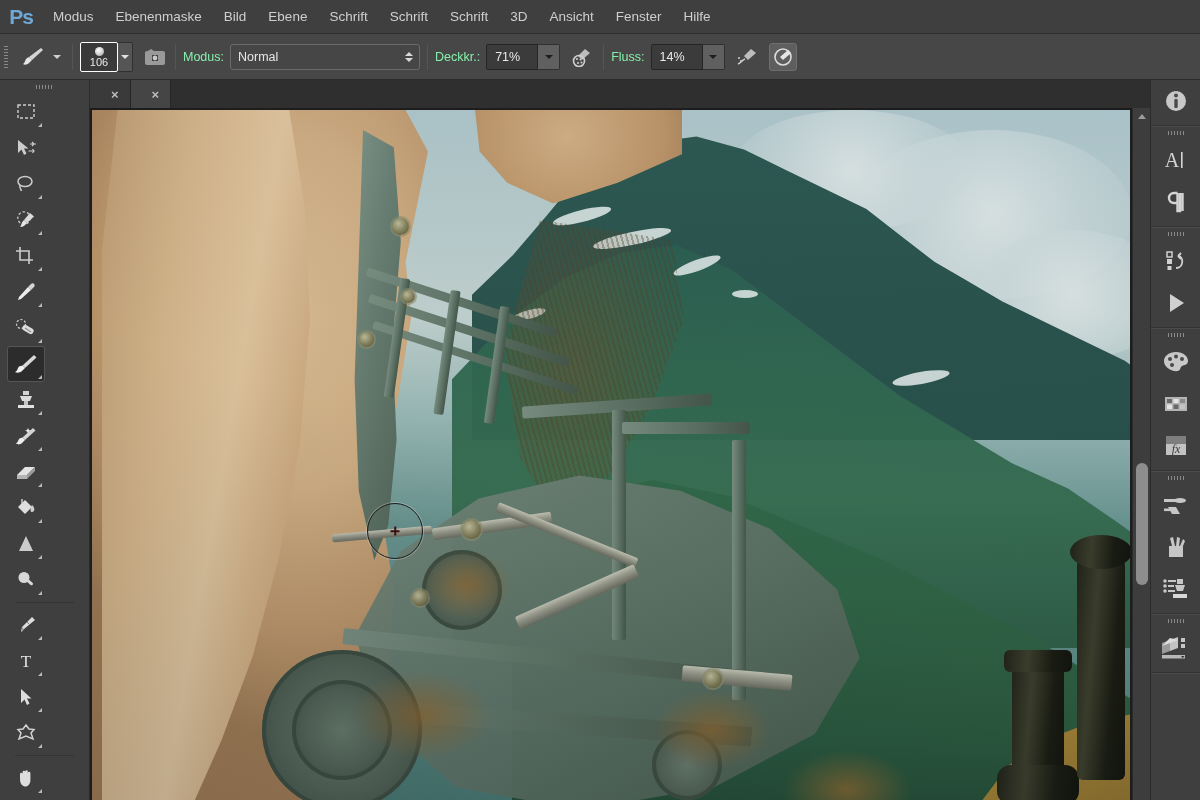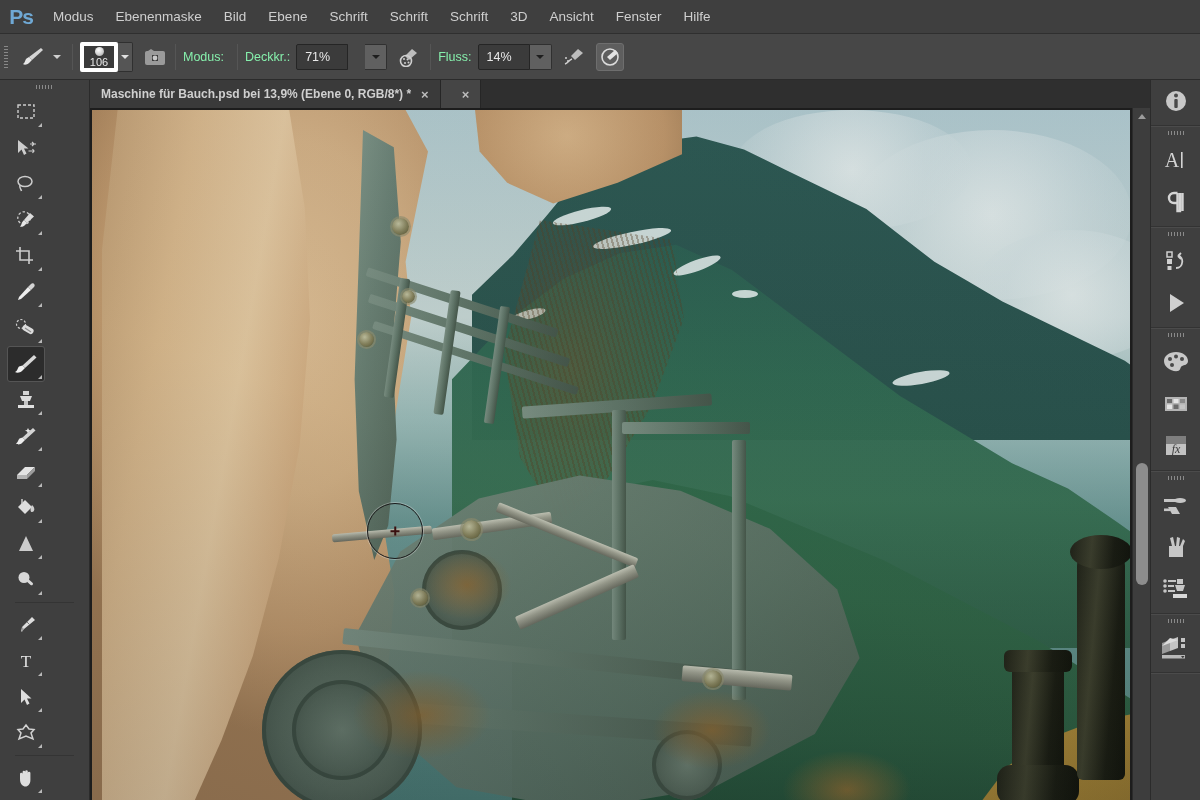--- a/index.html
+++ b/index.html
@@ -54,21 +54,21 @@
     width: 26px; height: 26px; display: flex; align-items: center; justify-content: center;
     margin-left: 8px;
   }
   .tiny-caret {
     width: 0; height: 0;
     border-left: 4px solid transparent; border-right: 4px solid transparent;
     border-top: 4px solid #cfcfcf; margin-left: 7px; margin-right: 4px;
   }
   .brush-size-box {
     width: 38px; height: 30px; background: #3a3a3a;
-    border: 4px solid #ffffff; border-radius: 2px;
+    border: 1px solid #ffffff; border-radius: 2px;
     display: flex; flex-direction: column; align-items: center; justify-content: center;
     position: relative;
   }
   .brush-dot {
     width: 9px; height: 9px; border-radius: 50%;
     background: radial-gradient(circle at 40% 35%, #fff 0%, #d8d8d8 45%, #9a9a9a 100%);
     margin-bottom: 1px;
   }
   .brush-size-val { color: #e8e8e8; font-size: 11px; line-height: 10px; }
   .stepper {
@@ -365,25 +365,32 @@
         <rect x="1" y="4" width="20" height="14" rx="2" fill="#9a9a9a"></rect>
         <path d="M1 6 L7 2 L13 6 Z" fill="#9a9a9a"></path>
         <path d="M8 8 L14 8 L14 14 L8 14 Z" fill="#3c3c3c"></path>
         <circle cx="11" cy="11" r="2.4" fill="#c8c8c8"></circle>
       </svg>
     </div>
 
     <div class="ob-sep"></div>
 
     <div class="ob-label">Modus:</div>
+    <div class="select-box">
+      <span>Normal</span>
+      <span class="select-arrows">
+        <i class="ar-up"></i>
+          <i class="ar-dn"></i>
+      </span>
+    </div>
 
     <div class="ob-sep"></div>
 
     <div class="ob-label">Deckkr.:</div>
-    <div style="display:flex;align-items:center;gap:17px;">
+    <div style="display:flex;align-items:center;">
       <div class="num-box">71%</div>
       <div class="num-stepper">
           <div class="tiny-caret"></div>
         </div>
     </div>
     <div class="ob-icon">
       <svg width="22" height="20" viewBox="0 0 22 20">
         <path d="M14 2 L19 6 L11 13 L7 9 Z" fill="#bdbdbd"></path>
         <circle cx="8" cy="14" r="5.5" fill="none" stroke="#cfcfcf" stroke-width="1.6"></circle>
         <circle cx="6" cy="12" r="1" fill="#cfcfcf"></circle>
@@ -414,21 +421,20 @@
     <div class="ob-icon pressed">
       <svg width="22" height="20" viewBox="0 0 22 20">
         <circle cx="11" cy="10" r="8" fill="none" stroke="#dcdcdc" stroke-width="1.6"></circle>
         <path d="M16 3 L19 6 L11 13 L8 10 Z" fill="#e4e4e4"></path>
       </svg>
     </div>
   </div>
 
   <div class="tabbar">
     <div class="doctab">
-      <span>Maschine für Bauch.psd bei 13,9% (Ebene 0, RGB/8*) *</span>
       <span class="tab-close">×</span>
     </div>
     <div class="doctab active">
       <span class="tab-close">×</span>
     </div>
   </div>
 
   <div class="toolbar">
     <div class="tb-grip">
         <i></i>

